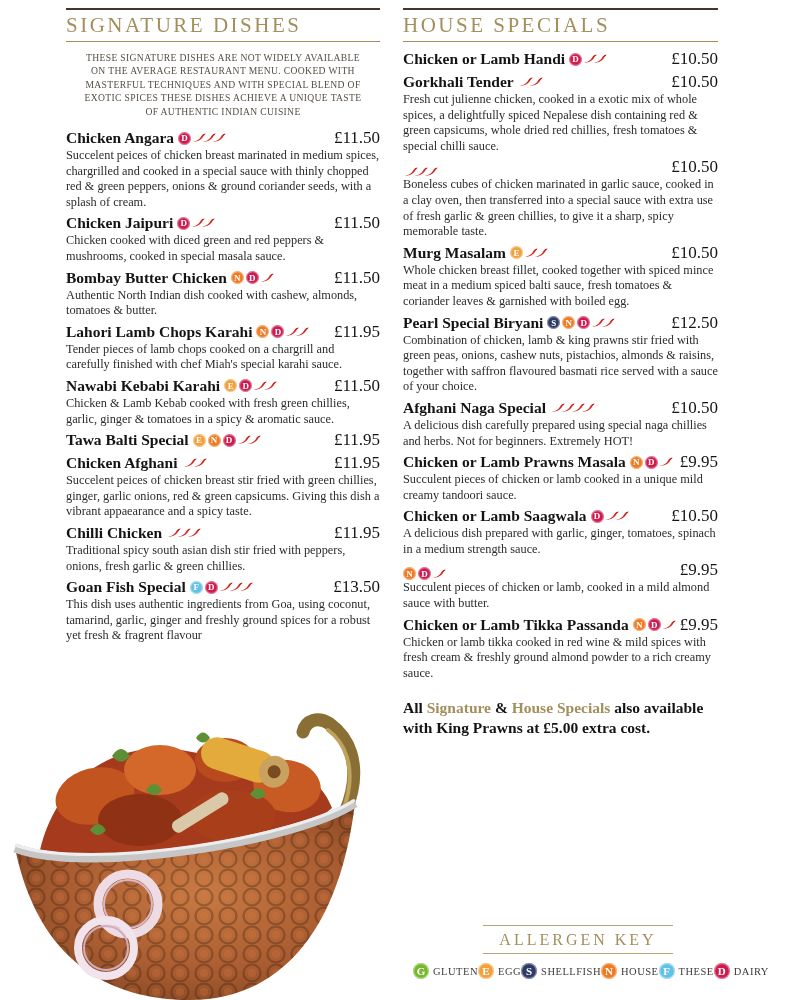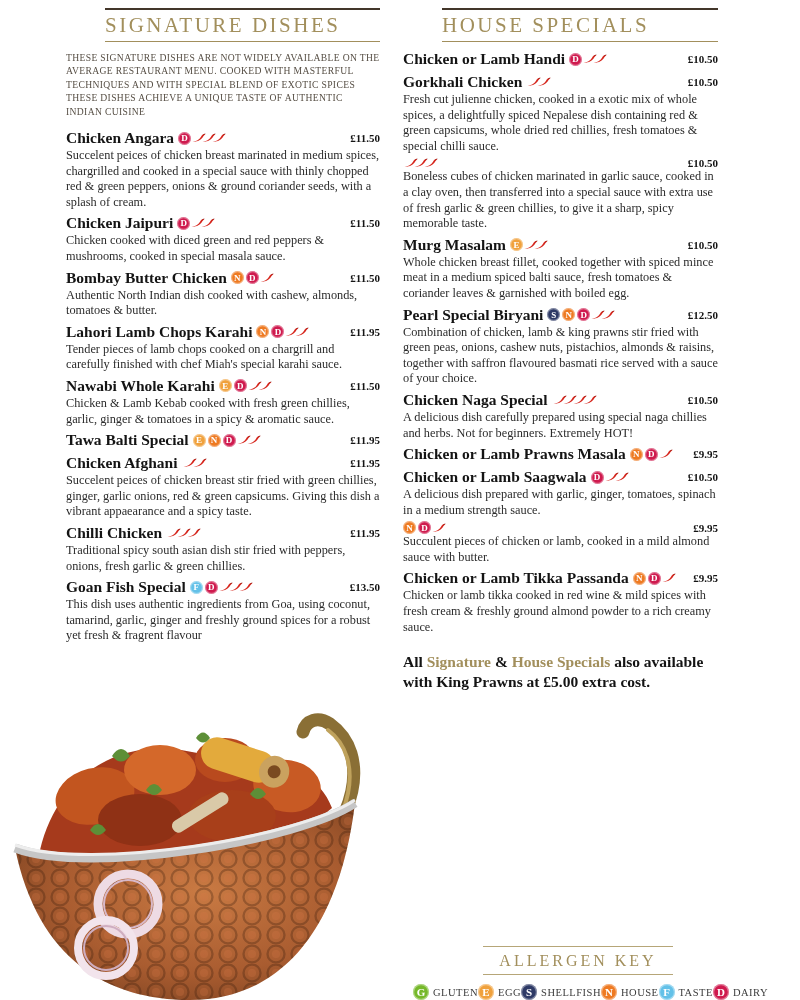--- a/index.html
+++ b/index.html
@@ -6,39 +6,39 @@
     --gold:#a28f5c;
     --rule-dark:#43362a;
     --chilli:#d6251c;
     --ink:#141414;
   }
   html,body{margin:0;padding:0;background:#fff;}
   body{width:800px;height:1000px;position:relative;font-family:"Liberation Serif",serif;color:var(--ink);overflow:hidden;}
   .col{position:absolute;top:8px;}
   .col-left{left:66px;width:314px;}
   .col-right{left:403px;width:315px;}
-  .sec-head{border-top:2.5px solid var(--rule-dark);margin-left:39px;}
+  .sec-head{border-top:2.5px solid var(--rule-dark);}
   .sec-title{font-size:21px;color:var(--gold);letter-spacing:2.5px;font-weight:normal;margin:3px 0 2px;border-bottom:1px solid var(--gold);padding-bottom:3px;}
-  .intro{font-size:9.6px;letter-spacing:.35px;line-height:13.4px;color:#564e44;margin:9px 0 0;}
+  .intro{font-size:9.6px;letter-spacing:.35px;line-height:13.4px;color:#564e44;margin:9px 16px 0;text-align:center;}
   .items{margin-top:10px;}
   .col-right .items{margin-top:7px;}
   .item{margin-bottom:3px;}
-  .item-head{display:flex;align-items:center;}
+  .item-head{display:flex;align-items:flex-end;}
   .title-group{display:flex;align-items:center;gap:2px;min-width:0;}
   .item-title{font-size:15.5px;line-height:20px;font-weight:bold;white-space:nowrap;margin-right:2px;}
   .badges{display:inline-flex;gap:2px;align-items:center;}
   .badge{width:13px;height:13px;border-radius:50%;color:#fff;font-size:9px;font-weight:bold;display:inline-flex;align-items:center;justify-content:center;font-family:"Liberation Serif",serif;box-shadow:inset 0 0 0 1.2px rgba(255,255,255,.4);flex:0 0 auto;}
   .badge.big{width:16px;height:16px;font-size:11px;}
   .chillies{display:inline-flex;align-items:center;margin-left:3px;}
   .chilli{width:14px;height:10px;margin-left:-4px;flex:0 0 auto;}
-  .price{margin-left:auto;font-size:11px;font-weight:bold;white-space:nowrap;padding-left:6px;}
+  .price{margin-left:auto;font-size:17px;font-weight:normal;white-space:nowrap;padding-left:6px;}
   .desc{font-size:12.3px;line-height:15.6px;color:#2b2b2b;margin:0;}
   .note{margin-top:17px;font-size:15.5px;line-height:20px;font-weight:bold;}
   .note .gold{color:var(--gold);}
-  .allergen{position:absolute;right:57px;bottom:0;width:330px;text-align:center;}
+  .allergen{position:absolute;right:57px;bottom:21px;width:330px;text-align:center;}
   .ak-title{display:inline-block;color:var(--gold);font-size:16px;letter-spacing:3px;border-top:1px solid #b6a678;border-bottom:1px solid #b6a678;padding:5px 16px 4px;margin-bottom:9px;}
   .ak-row{display:flex;align-items:center;justify-content:space-between;}
   .ak-entry{display:inline-flex;align-items:center;gap:4px;}
   .ak-label{font-size:10.5px;letter-spacing:.5px;color:#3b3b3b;}
   .photo{position:absolute;left:0;top:698px;width:388px;height:302px;}
 </style>
 </head>
 <body>
 
 <div class="col col-left">
@@ -133,21 +133,21 @@
   </svg>
             </span>
       </span>
       <span class="price">£11.95</span>
     </div>
     <p class="desc">Tender pieces of lamb chops cooked on a chargrill and carefully finished with chef Miah's special karahi sauce.</p>
   </div>
       <div class="item">
     <div class="item-head">
       <span class="title-group">
-        <span class="item-title">Nawabi Whole Karahi</span>
+        <span class="item-title">Nawabi Kebabi Karahi</span>
         <span class="badges">
               <span class="badge" style="background: rgb(240, 161, 60);">E</span>
               <span class="badge" style="background: rgb(207, 26, 78);">D</span>
             </span>
         <span class="chillies">
               <svg class="chilli" viewBox="0 0 18 12" aria-hidden="true">
     <path class="chilli-body" d="M0.8 10.9 C6.6 11.4 12.1 8.6 14.6 3.9 C15.3 2.6 16.1 1.7 17.2 1.1 C16.0 0.5 14.5 0.8 13.4 1.8 C12.6 2.5 12.0 3.5 11.4 4.8 C9.5 8.3 5.6 10.3 0.8 10.9 Z" fill="#d6251c"></path>
     <path d="M14.9 2.5 C15.6 1.6 16.4 1.1 17.4 1.0 L16.9 0.2 C15.8 0.35 14.9 1.0 14.2 2.0 Z" fill="#8f1d14"></path>
   </svg>
               <svg class="chilli" viewBox="0 0 18 12" aria-hidden="true">
@@ -279,21 +279,21 @@
     <path d="M14.9 2.5 C15.6 1.6 16.4 1.1 17.4 1.0 L16.9 0.2 C15.8 0.35 14.9 1.0 14.2 2.0 Z" fill="#8f1d14"></path>
   </svg>
             </span>
       </span>
       <span class="price">£10.50</span>
     </div>
   </div>
       <div class="item">
     <div class="item-head">
       <span class="title-group">
-        <span class="item-title">Gorkhali Chicken</span>
+        <span class="item-title">Gorkhali Tender</span>
         <span class="badges"></span>
         <span class="chillies">
               <svg class="chilli" viewBox="0 0 18 12" aria-hidden="true">
     <path class="chilli-body" d="M0.8 10.9 C6.6 11.4 12.1 8.6 14.6 3.9 C15.3 2.6 16.1 1.7 17.2 1.1 C16.0 0.5 14.5 0.8 13.4 1.8 C12.6 2.5 12.0 3.5 11.4 4.8 C9.5 8.3 5.6 10.3 0.8 10.9 Z" fill="#d6251c"></path>
     <path d="M14.9 2.5 C15.6 1.6 16.4 1.1 17.4 1.0 L16.9 0.2 C15.8 0.35 14.9 1.0 14.2 2.0 Z" fill="#8f1d14"></path>
   </svg>
               <svg class="chilli" viewBox="0 0 18 12" aria-hidden="true">
     <path class="chilli-body" d="M0.8 10.9 C6.6 11.4 12.1 8.6 14.6 3.9 C15.3 2.6 16.1 1.7 17.2 1.1 C16.0 0.5 14.5 0.8 13.4 1.8 C12.6 2.5 12.0 3.5 11.4 4.8 C9.5 8.3 5.6 10.3 0.8 10.9 Z" fill="#d6251c"></path>
     <path d="M14.9 2.5 C15.6 1.6 16.4 1.1 17.4 1.0 L16.9 0.2 C15.8 0.35 14.9 1.0 14.2 2.0 Z" fill="#8f1d14"></path>
   </svg>
@@ -368,21 +368,21 @@
   </svg>
             </span>
       </span>
       <span class="price">£12.50</span>
     </div>
     <p class="desc">Combination of chicken, lamb &amp; king prawns stir fried with green peas, onions, cashew nuts, pistachios, almonds &amp; raisins, together with saffron flavoured basmati rice served with a sauce of your choice.</p>
   </div>
       <div class="item">
     <div class="item-head">
       <span class="title-group">
-        <span class="item-title">Chicken Naga Special</span>
+        <span class="item-title">Afghani Naga Special</span>
         <span class="badges"></span>
         <span class="chillies">
               <svg class="chilli" viewBox="0 0 18 12" aria-hidden="true">
     <path class="chilli-body" d="M0.8 10.9 C6.6 11.4 12.1 8.6 14.6 3.9 C15.3 2.6 16.1 1.7 17.2 1.1 C16.0 0.5 14.5 0.8 13.4 1.8 C12.6 2.5 12.0 3.5 11.4 4.8 C9.5 8.3 5.6 10.3 0.8 10.9 Z" fill="#d6251c"></path>
     <path d="M14.9 2.5 C15.6 1.6 16.4 1.1 17.4 1.0 L16.9 0.2 C15.8 0.35 14.9 1.0 14.2 2.0 Z" fill="#8f1d14"></path>
   </svg>
               <svg class="chilli" viewBox="0 0 18 12" aria-hidden="true">
     <path class="chilli-body" d="M0.8 10.9 C6.6 11.4 12.1 8.6 14.6 3.9 C15.3 2.6 16.1 1.7 17.2 1.1 C16.0 0.5 14.5 0.8 13.4 1.8 C12.6 2.5 12.0 3.5 11.4 4.8 C9.5 8.3 5.6 10.3 0.8 10.9 Z" fill="#d6251c"></path>
     <path d="M14.9 2.5 C15.6 1.6 16.4 1.1 17.4 1.0 L16.9 0.2 C15.8 0.35 14.9 1.0 14.2 2.0 Z" fill="#8f1d14"></path>
   </svg>
@@ -410,20 +410,21 @@
             </span>
         <span class="chillies">
               <svg class="chilli" viewBox="0 0 18 12" aria-hidden="true">
     <path class="chilli-body" d="M0.8 10.9 C6.6 11.4 12.1 8.6 14.6 3.9 C15.3 2.6 16.1 1.7 17.2 1.1 C16.0 0.5 14.5 0.8 13.4 1.8 C12.6 2.5 12.0 3.5 11.4 4.8 C9.5 8.3 5.6 10.3 0.8 10.9 Z" fill="#d6251c"></path>
     <path d="M14.9 2.5 C15.6 1.6 16.4 1.1 17.4 1.0 L16.9 0.2 C15.8 0.35 14.9 1.0 14.2 2.0 Z" fill="#8f1d14"></path>
   </svg>
             </span>
       </span>
       <span class="price">£9.95</span>
     </div>
+    <p class="desc">Succulent pieces of chicken or lamb cooked in a unique mild creamy tandoori sauce.</p>
   </div>
       <div class="item">
     <div class="item-head">
       <span class="title-group">
         <span class="item-title">Chicken or Lamb Saagwala</span>
         <span class="badges">
               <span class="badge" style="background: rgb(207, 26, 78);">D</span>
             </span>
         <span class="chillies">
               <svg class="chilli" viewBox="0 0 18 12" aria-hidden="true">
@@ -547,20 +548,20 @@
       <span class="ak-entry">
         <span class="badge big" style="background: rgb(46, 58, 102);">S</span>
         <span class="ak-label">SHELLFISH</span>
       </span>
       <span class="ak-entry">
         <span class="badge big" style="background: rgb(238, 122, 34);">N</span>
         <span class="ak-label">HOUSE</span>
       </span>
       <span class="ak-entry">
         <span class="badge big" style="background: rgb(99, 193, 232);">F</span>
-        <span class="ak-label">TASTE</span>
+        <span class="ak-label">THESE</span>
       </span>
       <span class="ak-entry">
         <span class="badge big" style="background: rgb(207, 26, 78);">D</span>
         <span class="ak-label">DAIRY</span>
       </span>
     </div>
 </div>
 
 </body></html>

